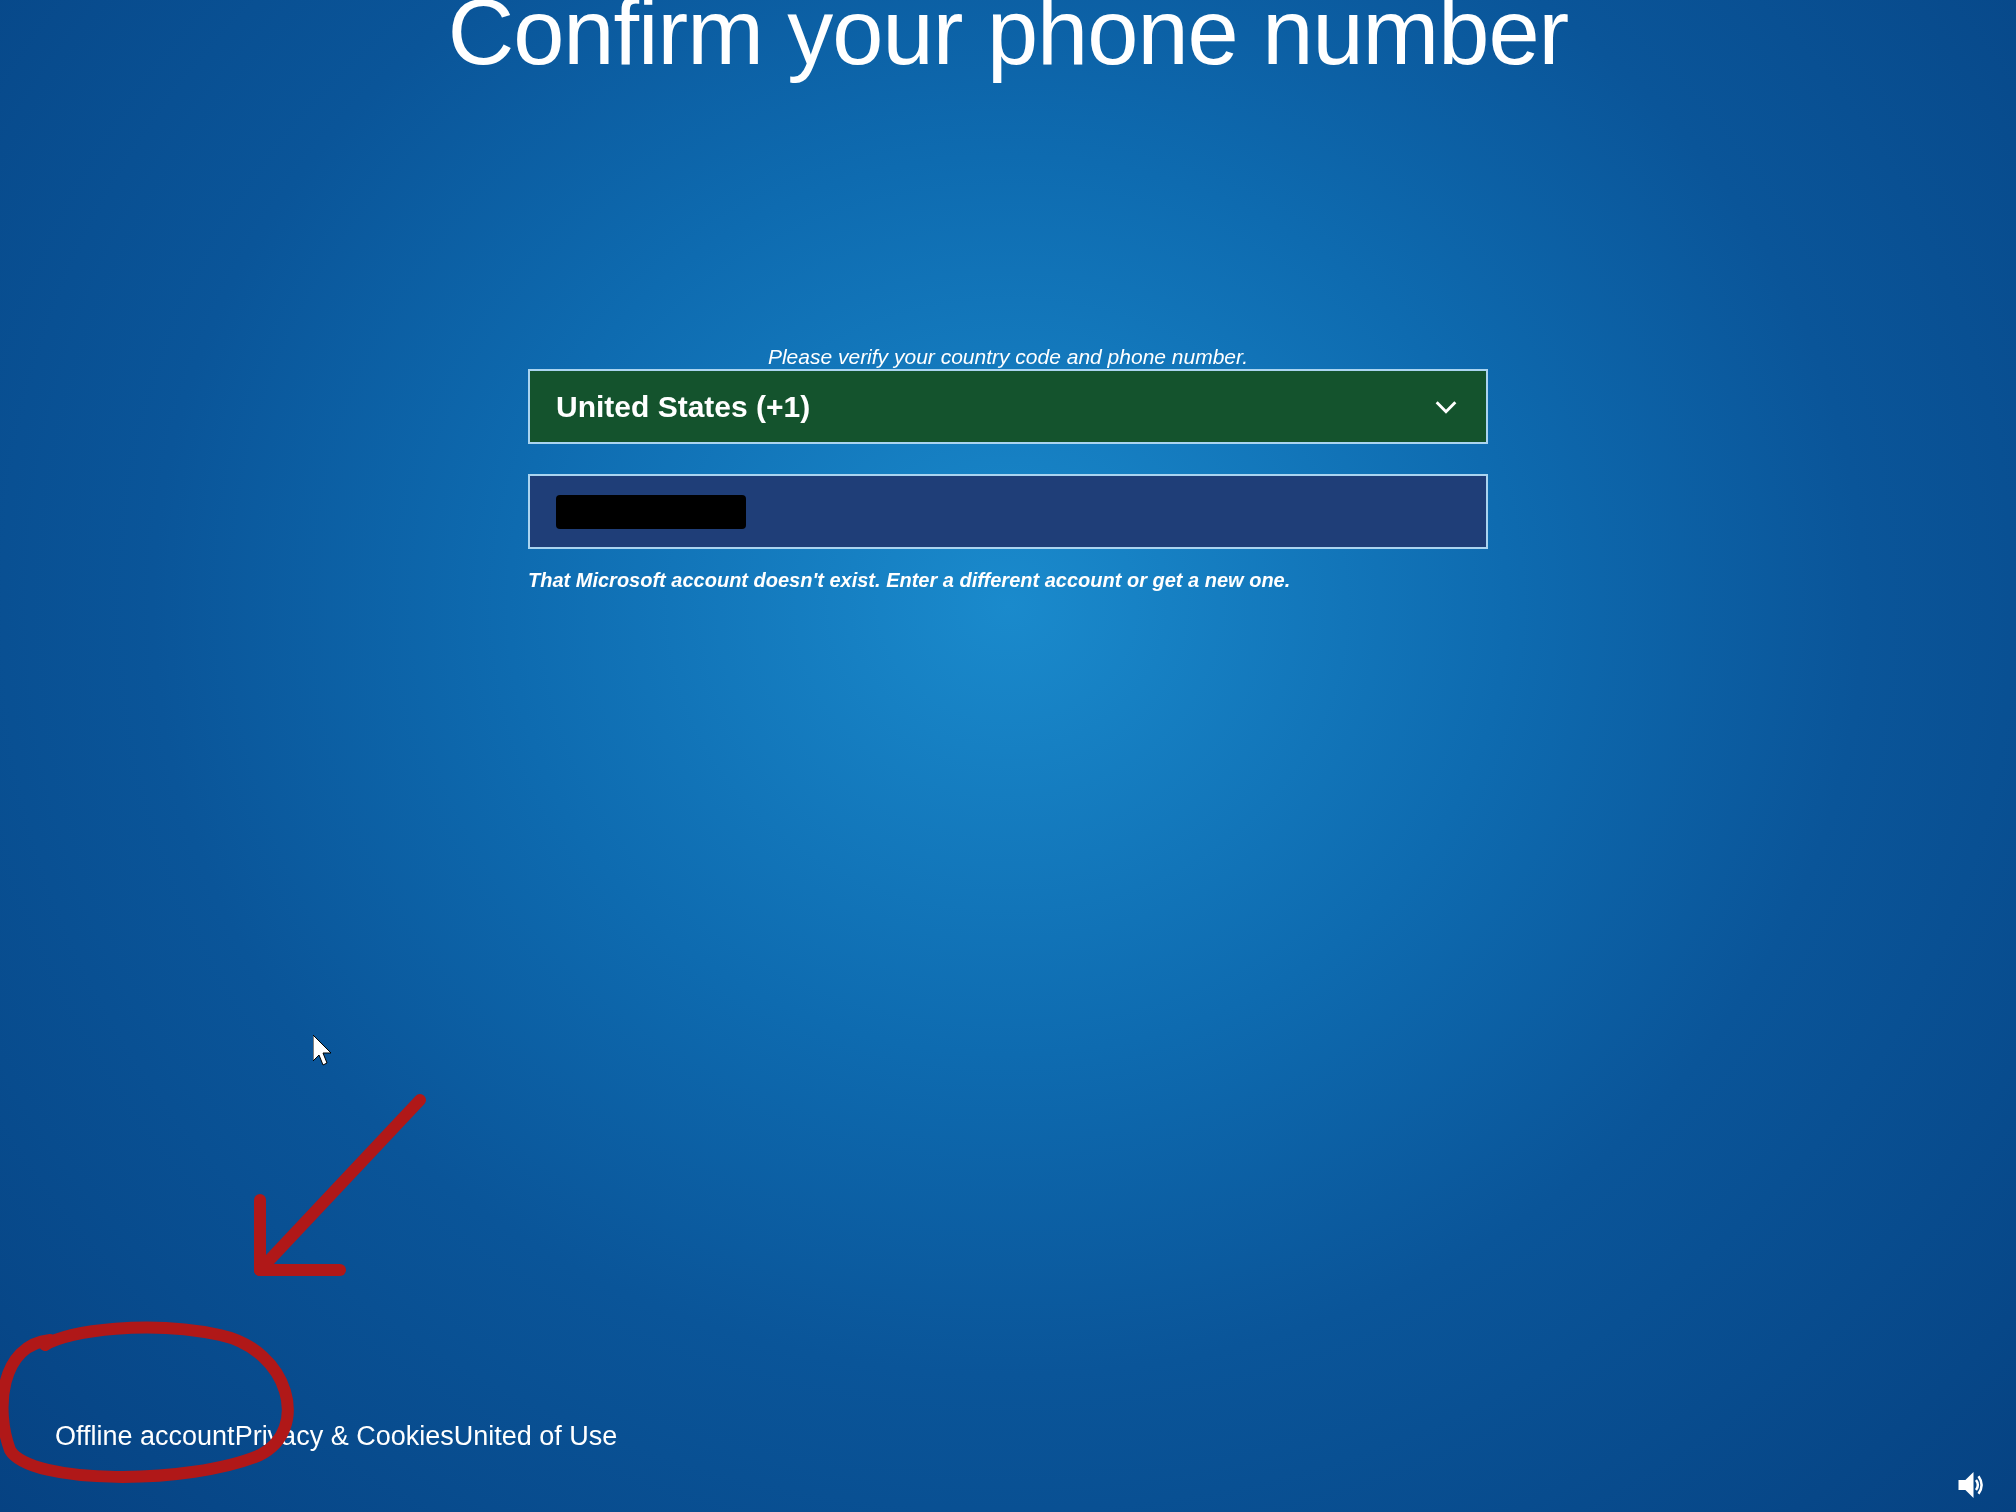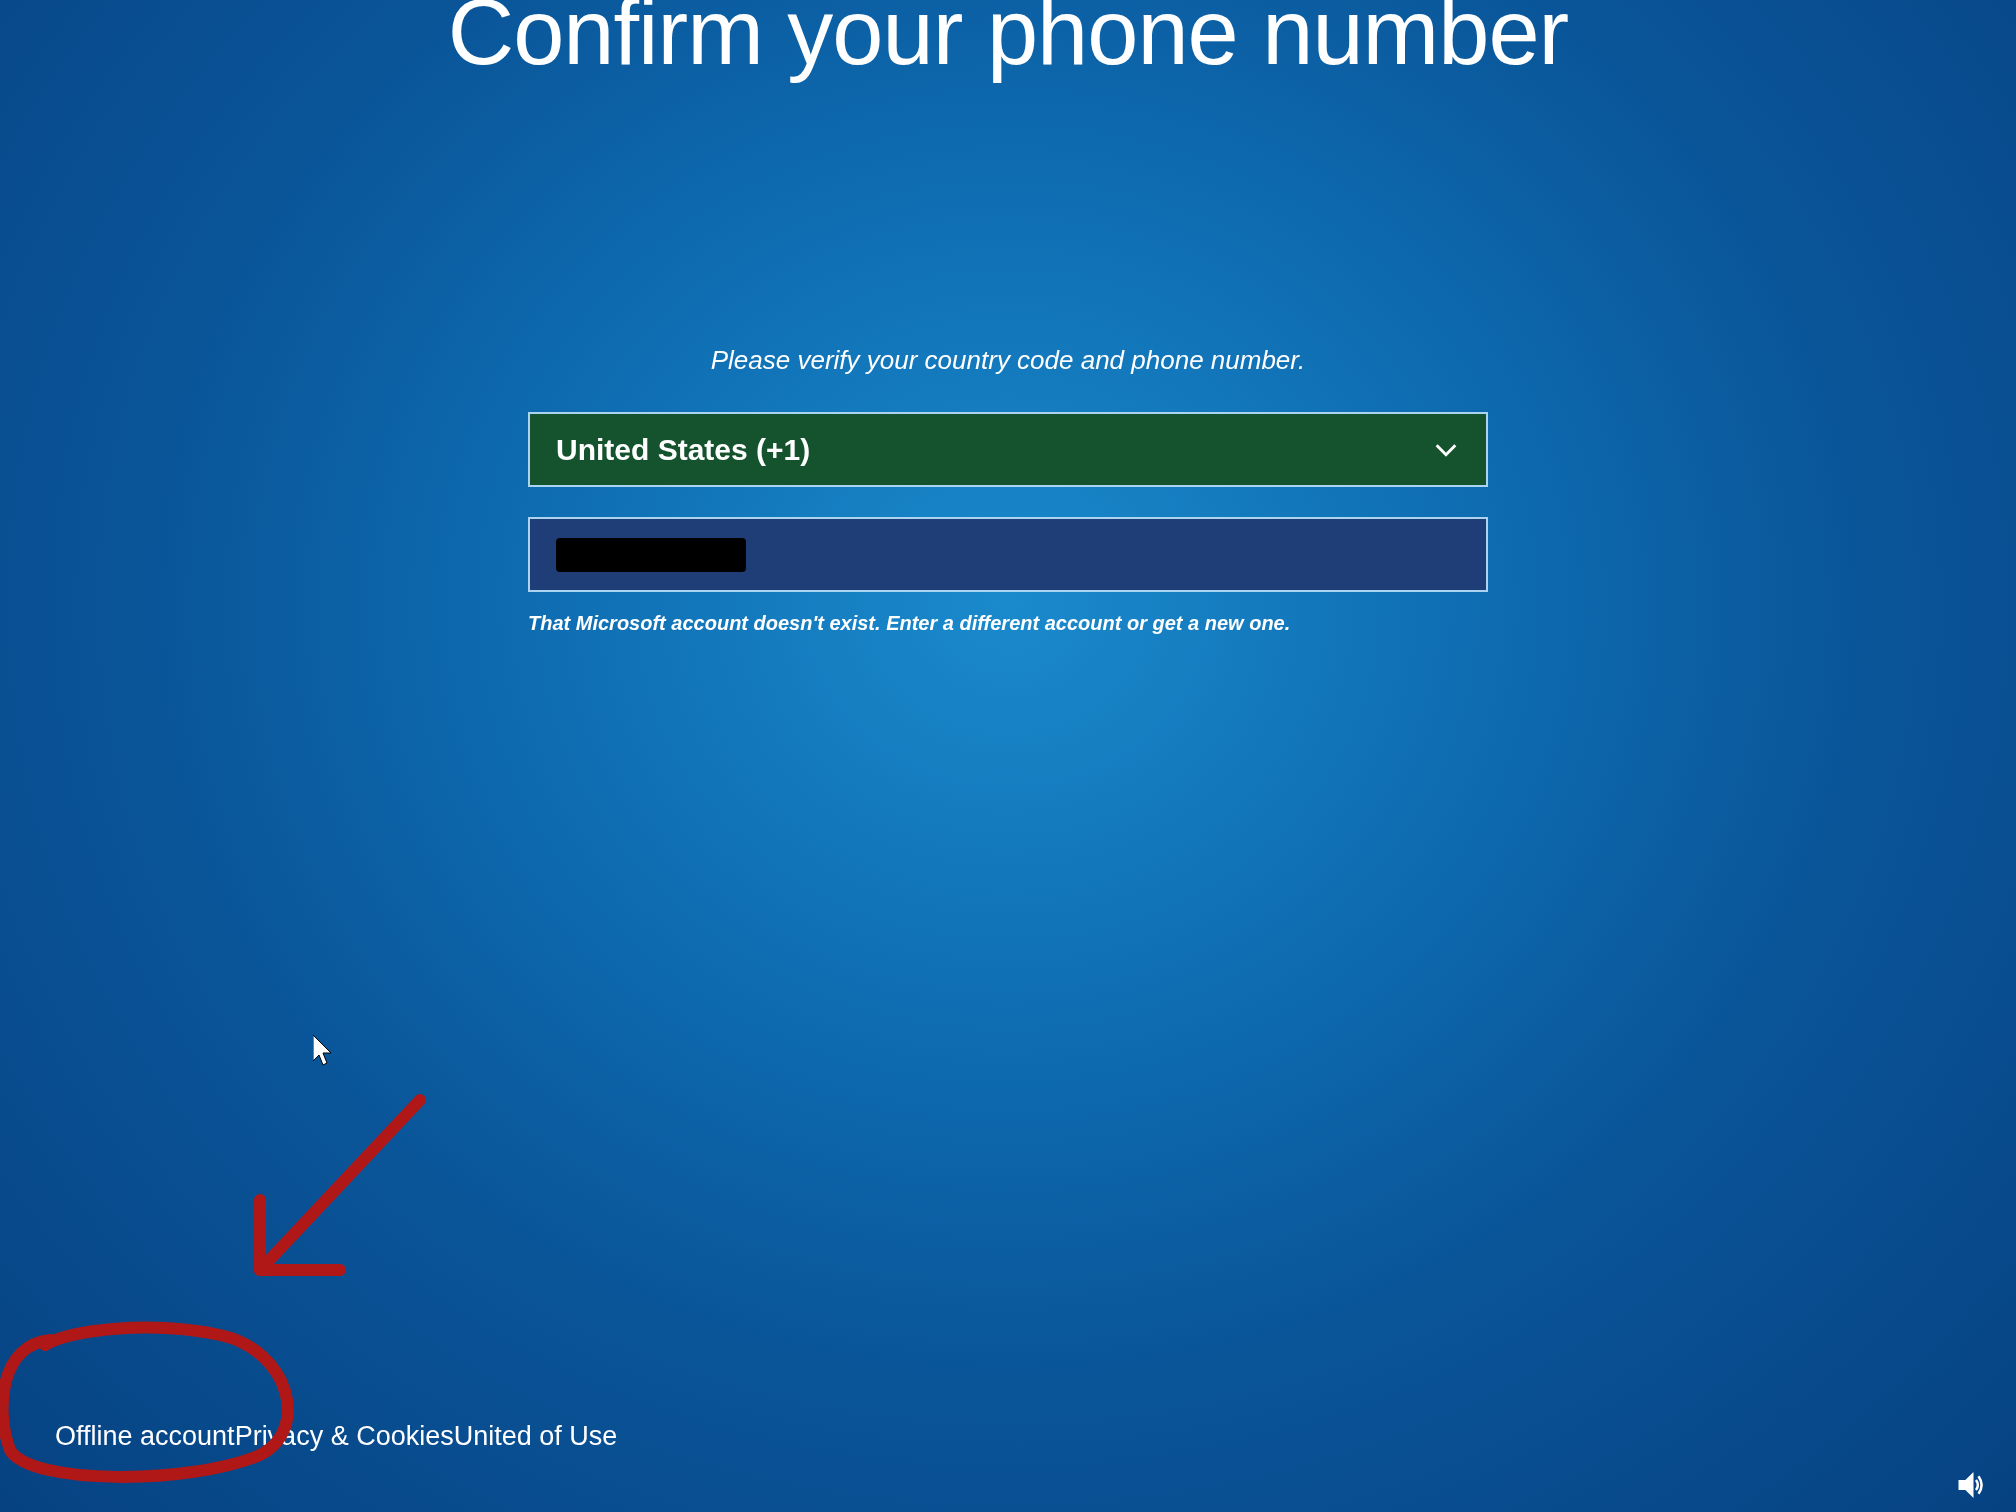--- a/index.html
+++ b/index.html
@@ -32,24 +32,23 @@
       text-align: center;
     }
     .form-area {
       margin-top: 260px;
       width: 960px;
       display: flex;
       flex-direction: column;
       align-items: center;
     }
     .instruction {
-      font-size: 26px;
+      font-size: 21px;
       font-style: italic;
       font-weight: 400;
-      margin-bottom: 36px;
       text-align: center;
     }
     .select-box {
       width: 960px;
       height: 75px;
       background: #14532d;
       border: 2px solid #aad4f0;
       color: #ffffff;
       font-size: 30px;
       padding: 0 26px;

